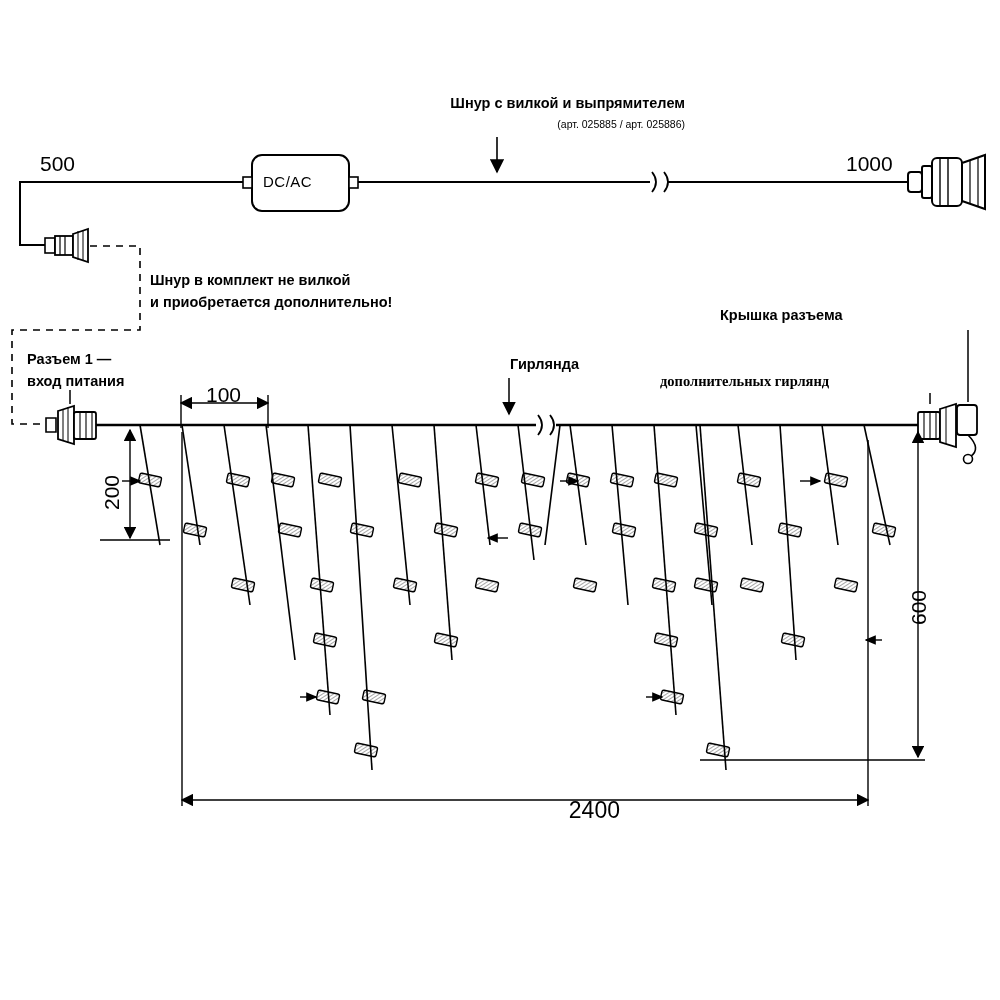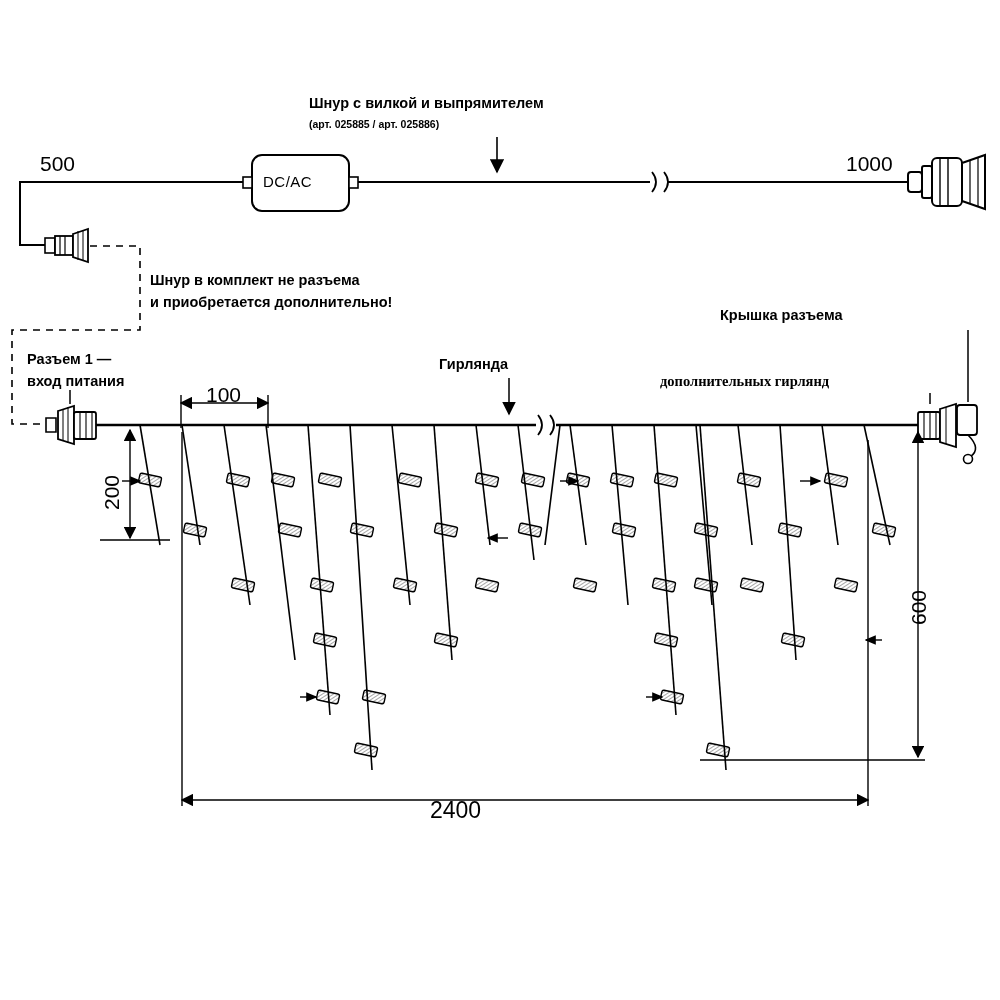--- a/index.html
+++ b/index.html
@@ -41,23 +41,22 @@
     font-size: 23px;
   }
   .note-bold {
     font-size: 14.5px;
     font-weight: bold;
     color: #000;
   }
   .note-small {
     font-size: 10.5px;
     color: #000;
-    font-weight: bold;
-  }
-  .center { text-align: left; }
+  }
+  .center { text-align: right; }
   .right { }
   .vert {
     transform: rotate(-90deg);
     transform-origin: left top;
   }
   .dcac {
     position: absolute;
     font-size: 15px;
     font-weight: normal;
     letter-spacing: 0.5px;
@@ -353,21 +352,21 @@
 
   <div class="lbl dim-num" style="left:24px; top:152px;margin-left:16px;">500</div>
 
   <div class="lbl dim-num" style="left:818px; top:152px;margin-left:28px;">1000</div>
 
   <div class="lbl note-bold center" style="left:309px; top:95px; width:376px;">Шнур с вилкой и выпрямителем</div>
   <div class="lbl note-small center" style="left:309px; top:118px; width:376px;">(арт. 025885  /  арт. 025886)</div>
 
   <div class="dcac" style="left:263px; top:173px;">DC/AC</div>
 
-  <div class="lbl note-bold" style="left:150px; top:272px;">Шнур в комплект не разъема</div>
+  <div class="lbl note-bold" style="left:150px; top:272px;">Шнур в комплект не вилкой</div>
   <div class="lbl note-bold" style="left:150px; top:294px;">и приобретается дополнительно!</div>
 
   <div class="lbl note-bold" style="left:27px; top:351px;">Разъем 1 —</div>
   <div class="lbl note-bold" style="left:27px; top:373px;">вход питания</div>
 
   <div class="lbl note-bold right" style="left:660px; top:373px; width:302px;font-family:Liberation Serif, serif;">дополнительных гирлянд</div>
 
   <div class="lbl note-bold right" style="left:720px; top:307px; width:280px;">Крышка разъема</div>
 
   <div class="lbl note-bold center" style="left:439px; top:356px; width:140px;">Гирлянда</div>

